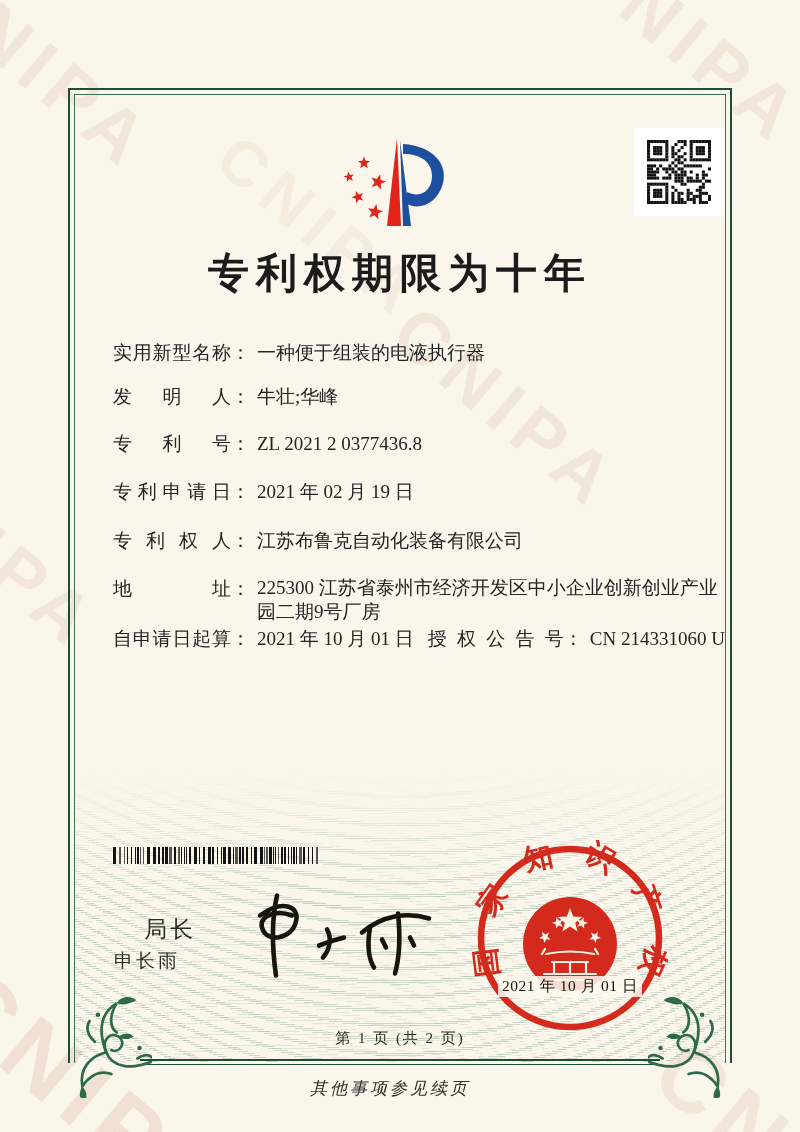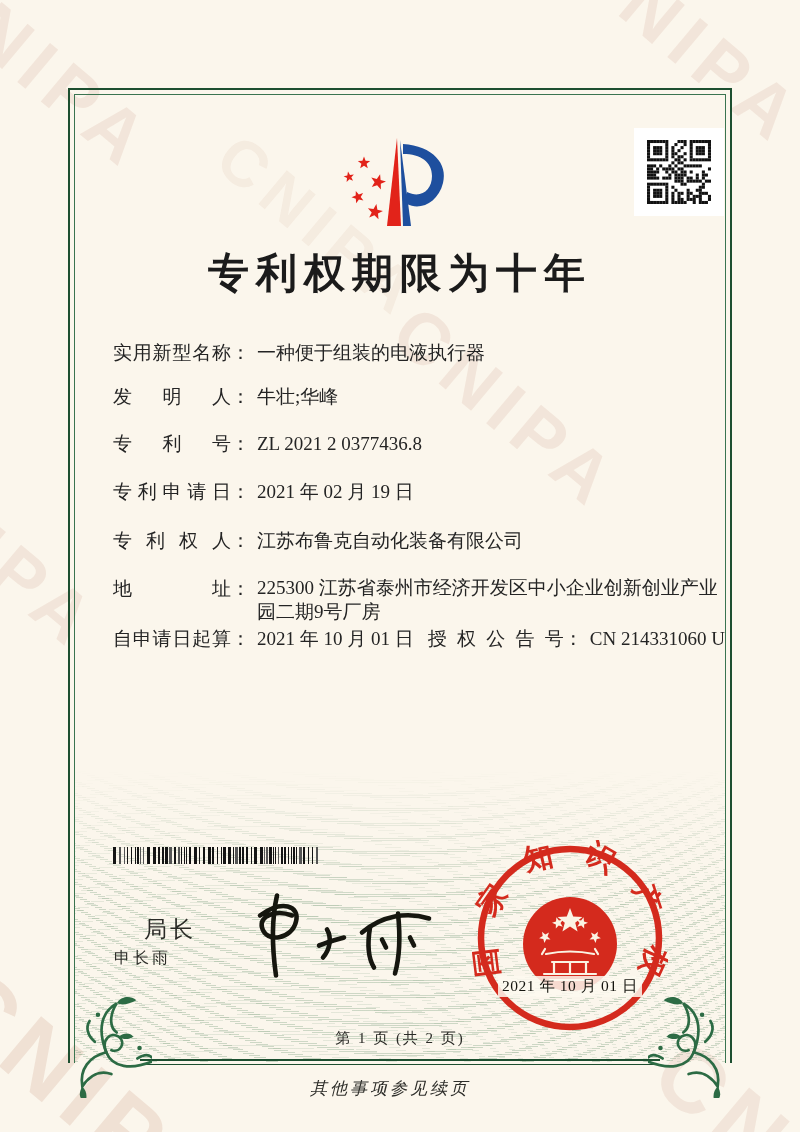--- a/index.html
+++ b/index.html
@@ -47,21 +47,21 @@
   .pair2{margin-left:14px;}
 
   .paras{position:absolute;left:112px;top:655px;width:586px;font-size:18px;line-height:32px;
       color:#32322e;z-index:2;font-style:italic;}
   .paras p{margin:0;text-indent:2em;}
 
   .barcode{position:absolute;left:113px;top:847px;z-index:2;}
 
   .officer-title{position:absolute;left:114px;top:914px;font-size:23px;letter-spacing:3px;color:#2b2b27;
       font-family:"Liberation Sans","DejaVu Sans",sans-serif;z-index:2;margin-left:30px;}
-  .officer-name{position:absolute;left:114px;top:948px;font-size:16px;letter-spacing:3px;color:#2b2b27;
+  .officer-name{position:absolute;left:114px;top:948px;font-size:19px;letter-spacing:3px;color:#2b2b27;
       font-family:Liberation Sans, sans-serif;z-index:2;}
   .signature{position:absolute;left:232px;top:886px;z-index:2;}
 
   .seal{position:absolute;left:472px;top:840px;z-index:3;}
   .seal-date{position:absolute;left:498px;top:976px;width:144px;text-align:center;font-size:15.5px;
       color:#15150f;background:rgba(253,249,240,.85);letter-spacing:.5px;z-index:4;}
 
   .page-no{position:absolute;left:68px;top:1029px;width:664px;text-align:center;font-size:15px;
       letter-spacing:2px;color:#2b2b27;z-index:2;}
   .continuation{position:absolute;left:0;top:1077px;width:780px;text-align:center;font-size:17px;

